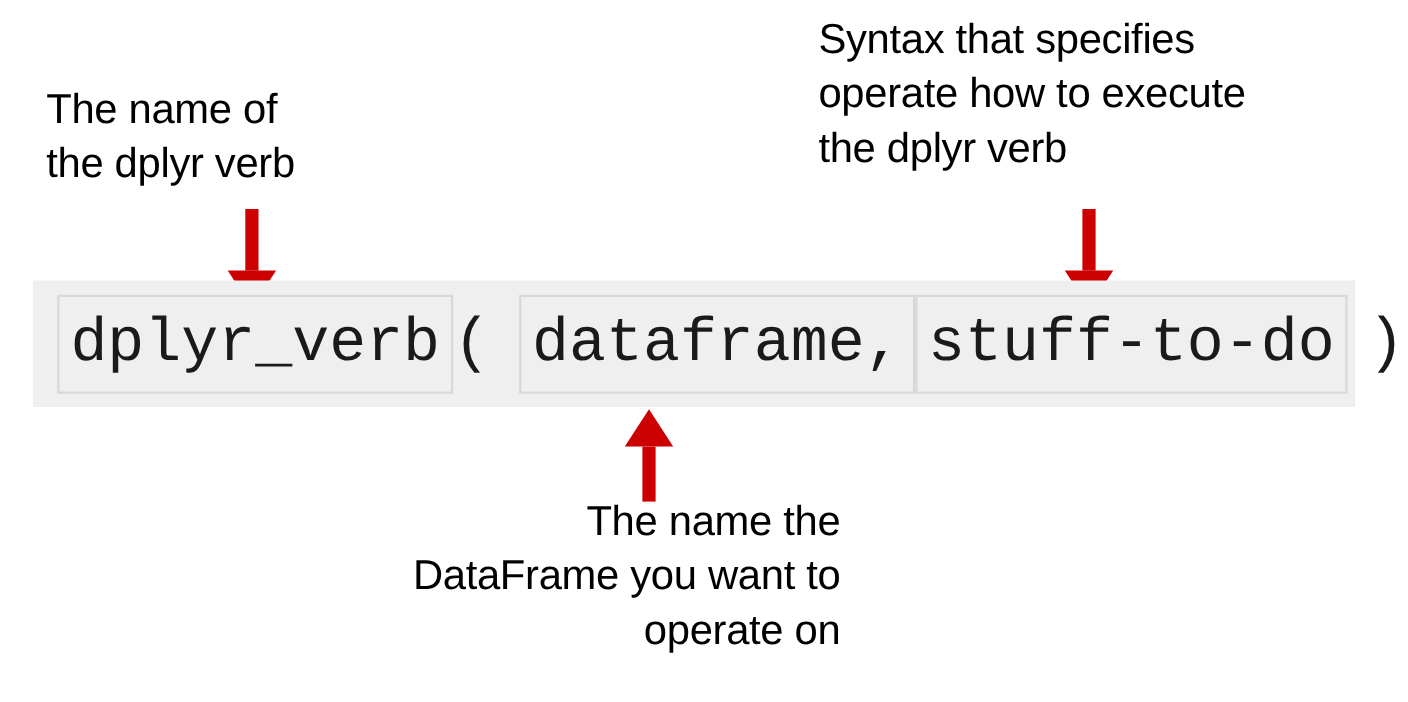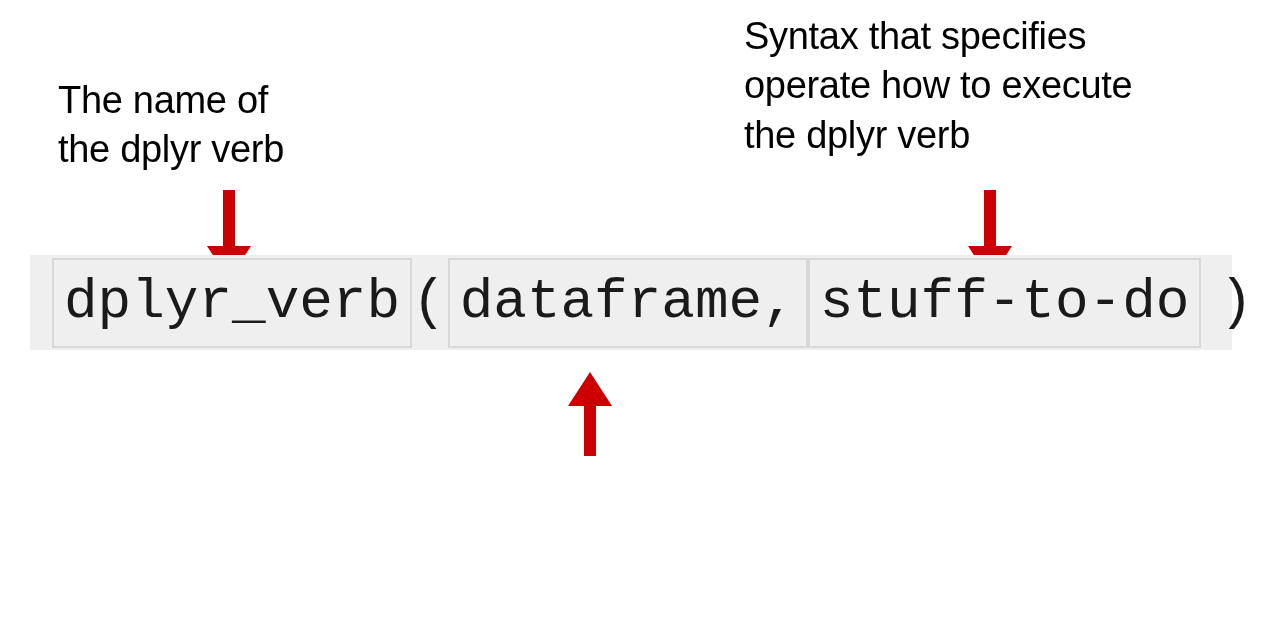--- a/index.html
+++ b/index.html
@@ -25,21 +25,21 @@
     position: absolute;
     font-family: "Liberation Sans", sans-serif;
     font-weight: 400;
     color: #000000;
     font-size: 38px;
     line-height: 1.30;
     letter-spacing: -0.3px;
     white-space: pre-line;
   }
   #callout-verb {
-    left: 58px;
+    left: 42px;
     top: 76px;
     text-align: left;
   }
   #callout-syntax {
     left: 744px;
     top: 12px;
     text-align: left;
   }
   #callout-dataframe {
     left: 190px;
@@ -101,21 +101,21 @@
 
   #arrow-dataframe      { left: 568px; top: 372px; width: 44px; height: 84px; }
   #arrow-dataframe .shaft { height: 50px; }
 
   
   #code-band {
     position: absolute;
     left: 30px;
     top: 255px;
     width: 1202px;
-    height: 95px;
+    height: 115px;
     background: #efefef;
     display: flex;
     align-items: center;
     box-sizing: border-box;
     padding-left: 22px;
   }
   .code-text {
     font-family: "Liberation Mono", "DejaVu Sans Mono", monospace;
     font-size: 56px;
     line-height: 1;
@@ -128,38 +128,41 @@
     box-sizing: border-box;
     padding: 14px 10px 16px 10px;
     background: transparent;
     display: inline-block;
   }
   .code-plain {
     padding: 14px 0 16px 0;
     display: inline-block;
   }
   #box-verb      { margin-right: 0px; }
-  #box-dataframe { margin-right: 0px; }
+  #box-dataframe { margin-right: 0px; margin-left: 24px; }
   #box-stuff     { margin-right: 16px; }
   #paren-open    { margin: 0 2px 0 0; }
   #paren-close   { margin: 0 0 0 2px; }
   #gap-comma     { display: inline-block; width: 18px; }
 </style>
 </head>
 <body>
 
 <div id="canvas">
 
   <div class="callout" id="callout-verb">The name of
 the dplyr verb</div>
 
   <div class="callout" id="callout-syntax">Syntax that specifies
 operate how to execute
 the dplyr verb</div>
 
+  <div class="callout" id="callout-dataframe">The name the
+DataFrame you want to
+operate on</div>
 
   <div class="arrow arrow-down" id="arrow-verb">
     <div class="shaft"></div>
     <div class="head"></div>
   </div>
 
   <div class="arrow arrow-down" id="arrow-syntax">
     <div class="shaft"></div>
     <div class="head"></div>
   </div>

